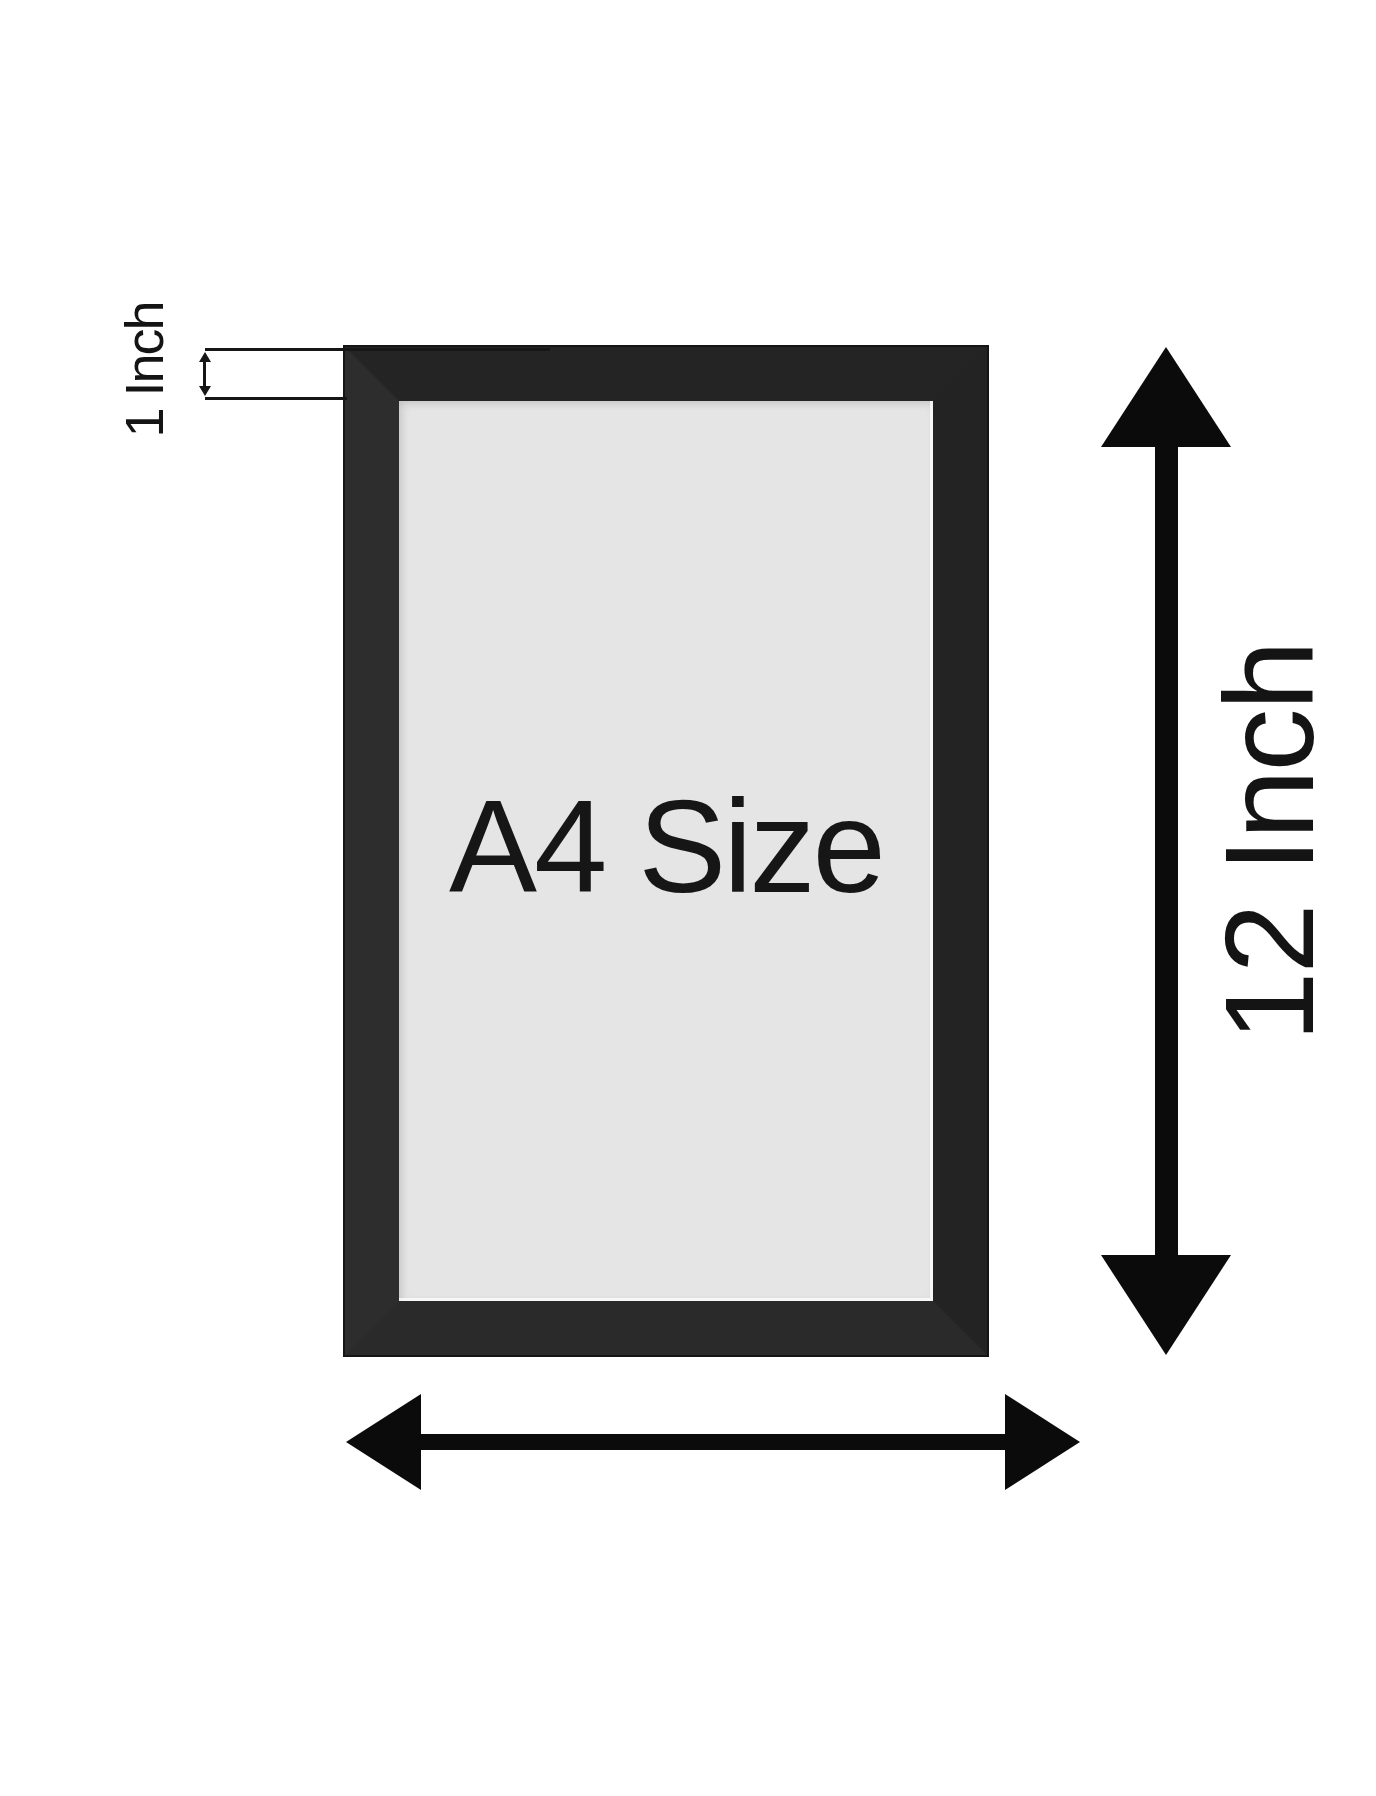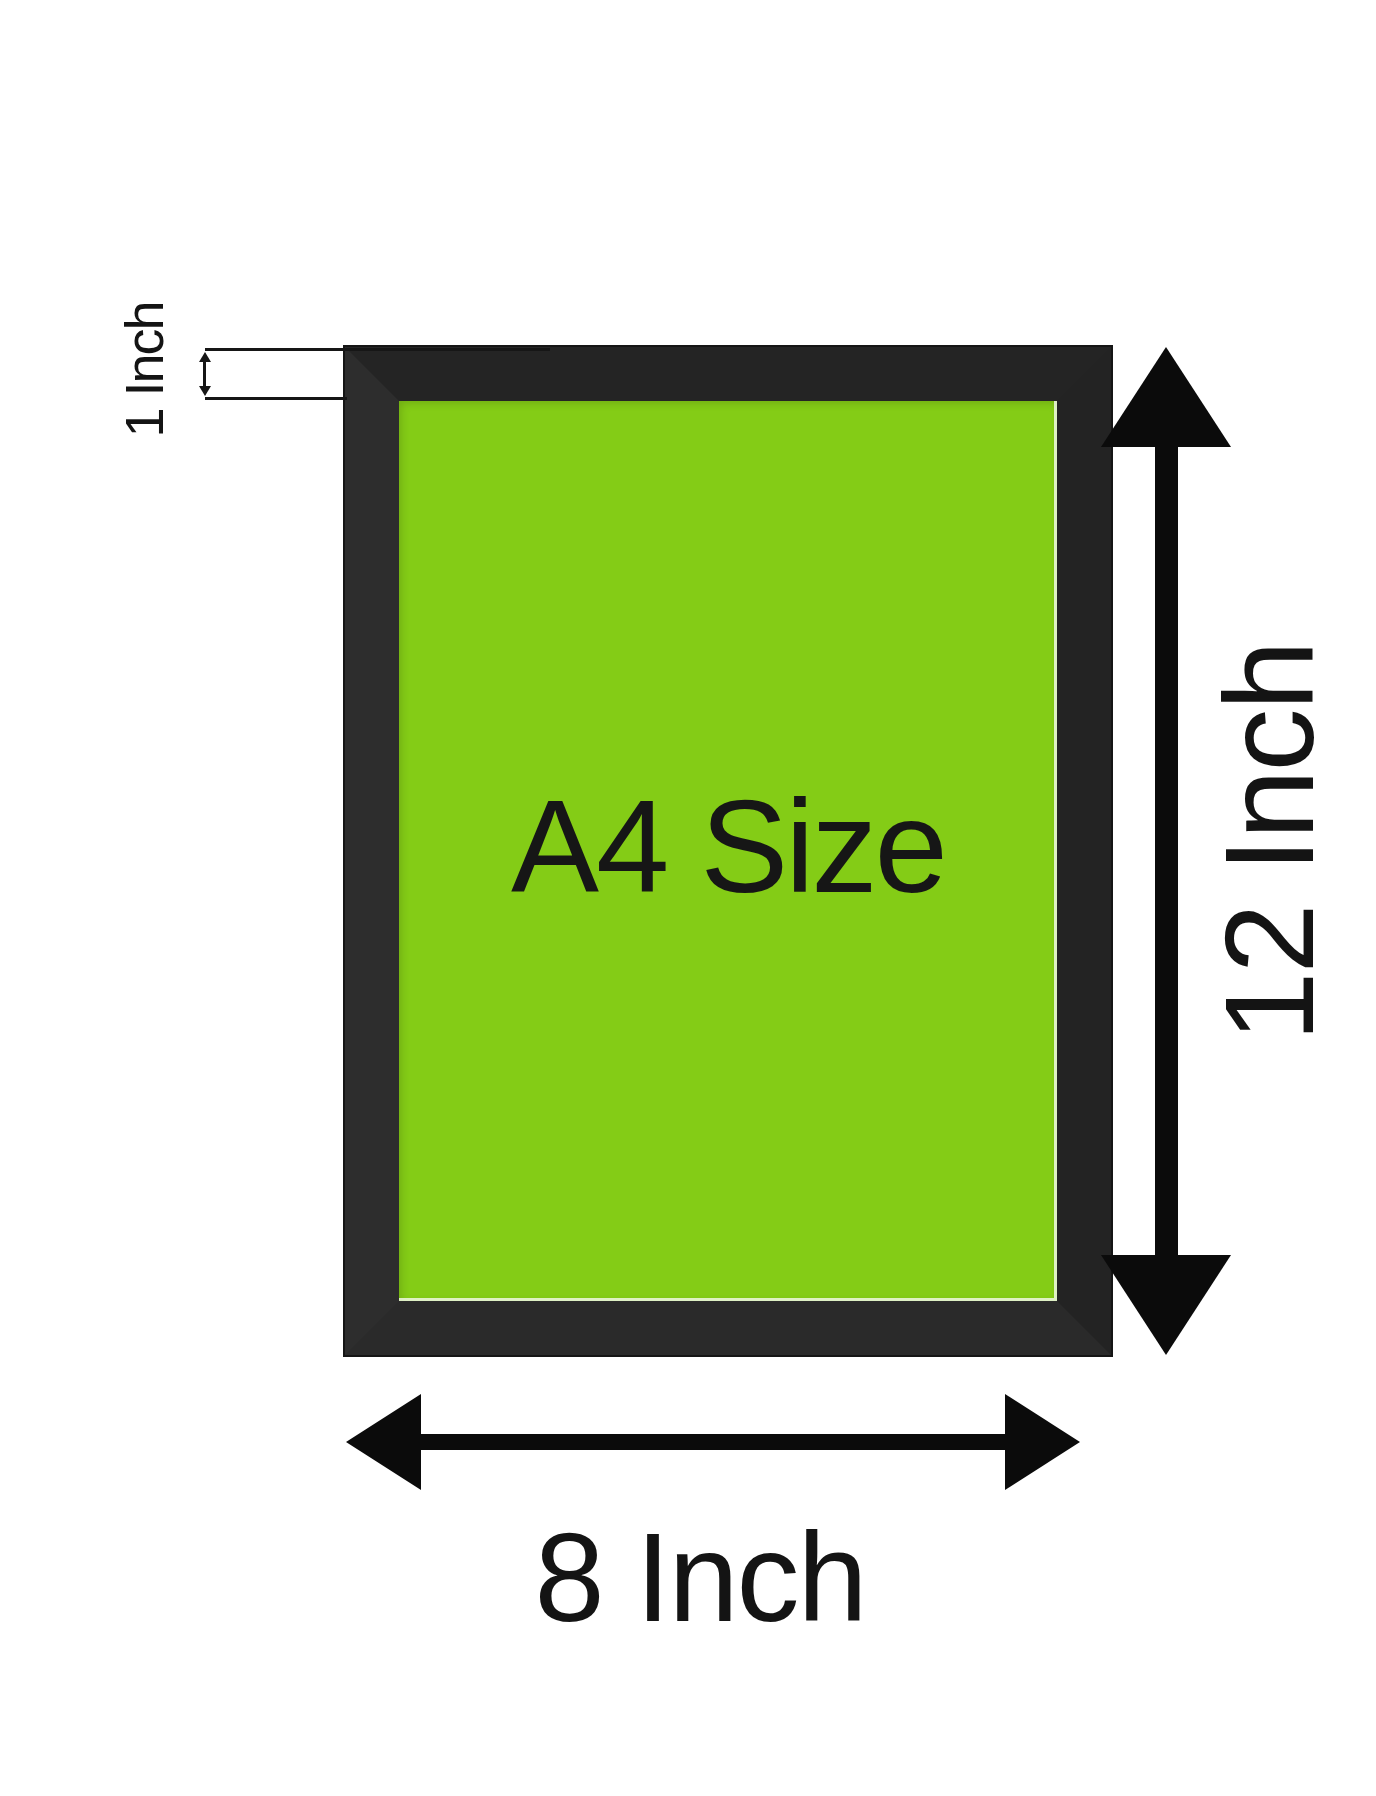--- a/index.html
+++ b/index.html
@@ -10,28 +10,28 @@
     background: #ffffff;
     overflow: hidden;
     font-family: "Liberation Sans", "DejaVu Sans", sans-serif;
     color: #141414;
   }
 
   
   .frame {
     position: absolute;
     left: 345px; top: 347px;
-    width: 766px; height: 1008px;
+    width: 642px; height: 1008px;
     box-sizing: border-box;
     border: 54px solid #262626;
     border-top-color: #242424;
     border-left-color: #2d2d2d;
     border-right-color: #232323;
     border-bottom-color: #2a2a2a;
-    background: #84cc16;
+    background: #e5e5e5;
     box-shadow: 0 0 0 2px #151515,
                 inset -3px -3px 0 rgba(255,255,255,0.75),
                 inset 2px 2px 8px rgba(0,0,0,0.16);
   }
   .frame-interior {
     position: absolute;
     inset: 0;
     display: flex;
     align-items: center;
     justify-content: center;
@@ -183,15 +183,14 @@
     <div class="shaft"></div>
     <div class="head-down"></div>
   </div>
   <div class="dim-label label-height">12 Inch</div>
 
   <div class="h-arrow">
     <div class="head-left"></div>
     <div class="shaft"></div>
     <div class="head-right"></div>
   </div>
-  <div class="dim-label label-width">8 Inch</div>
 
 </div>
 
 </body></html>

